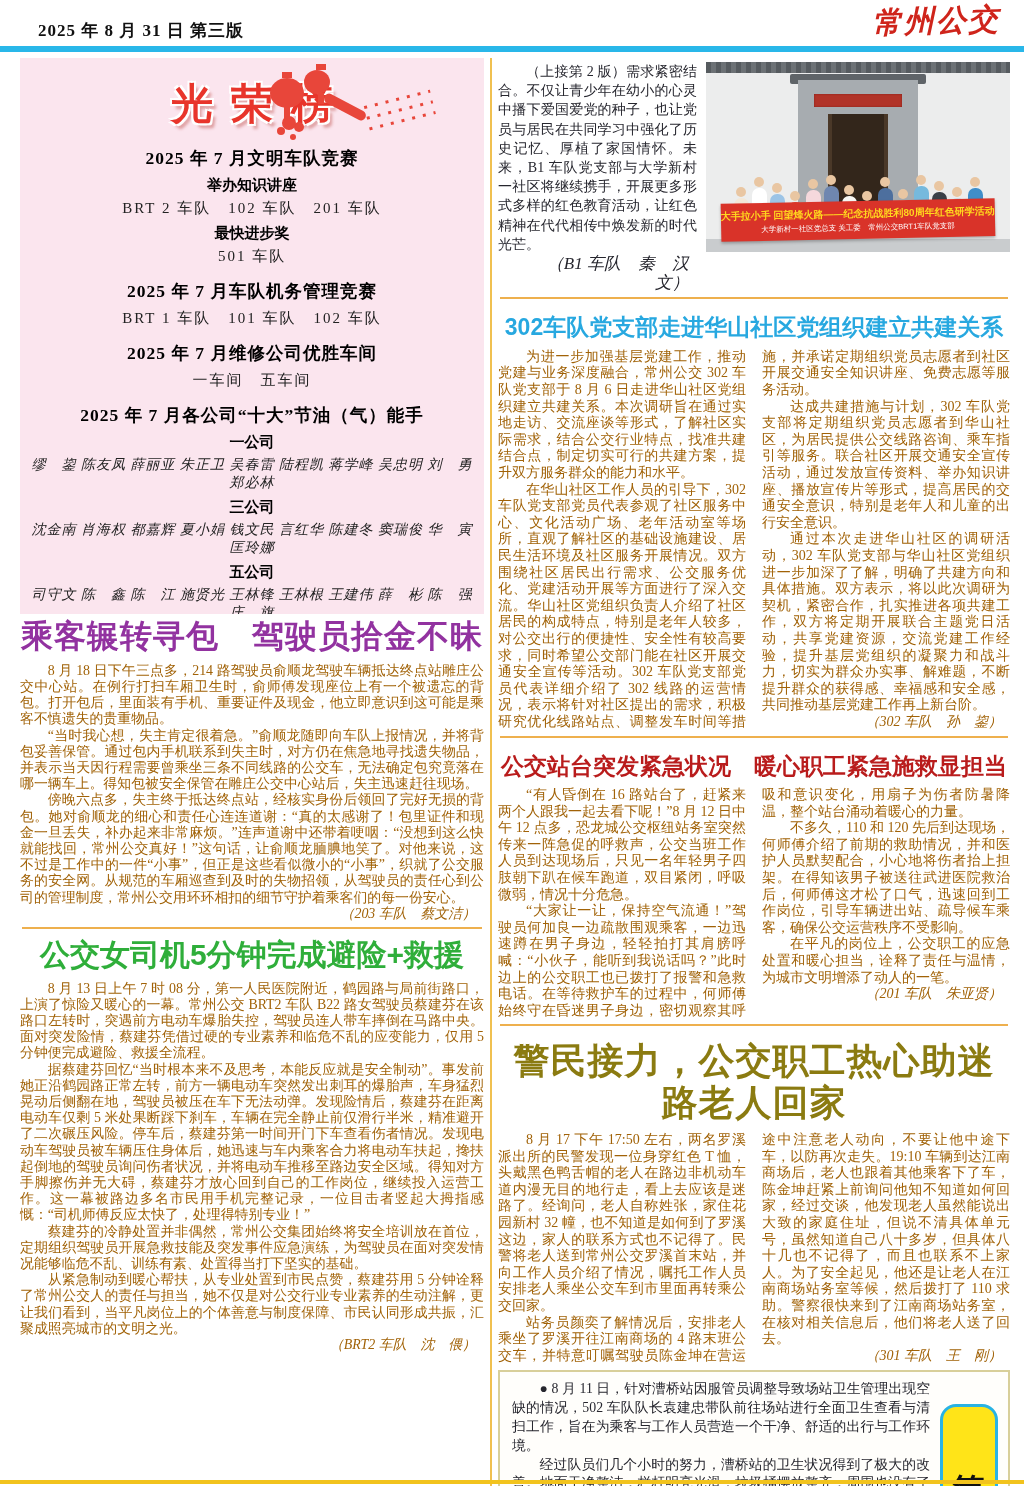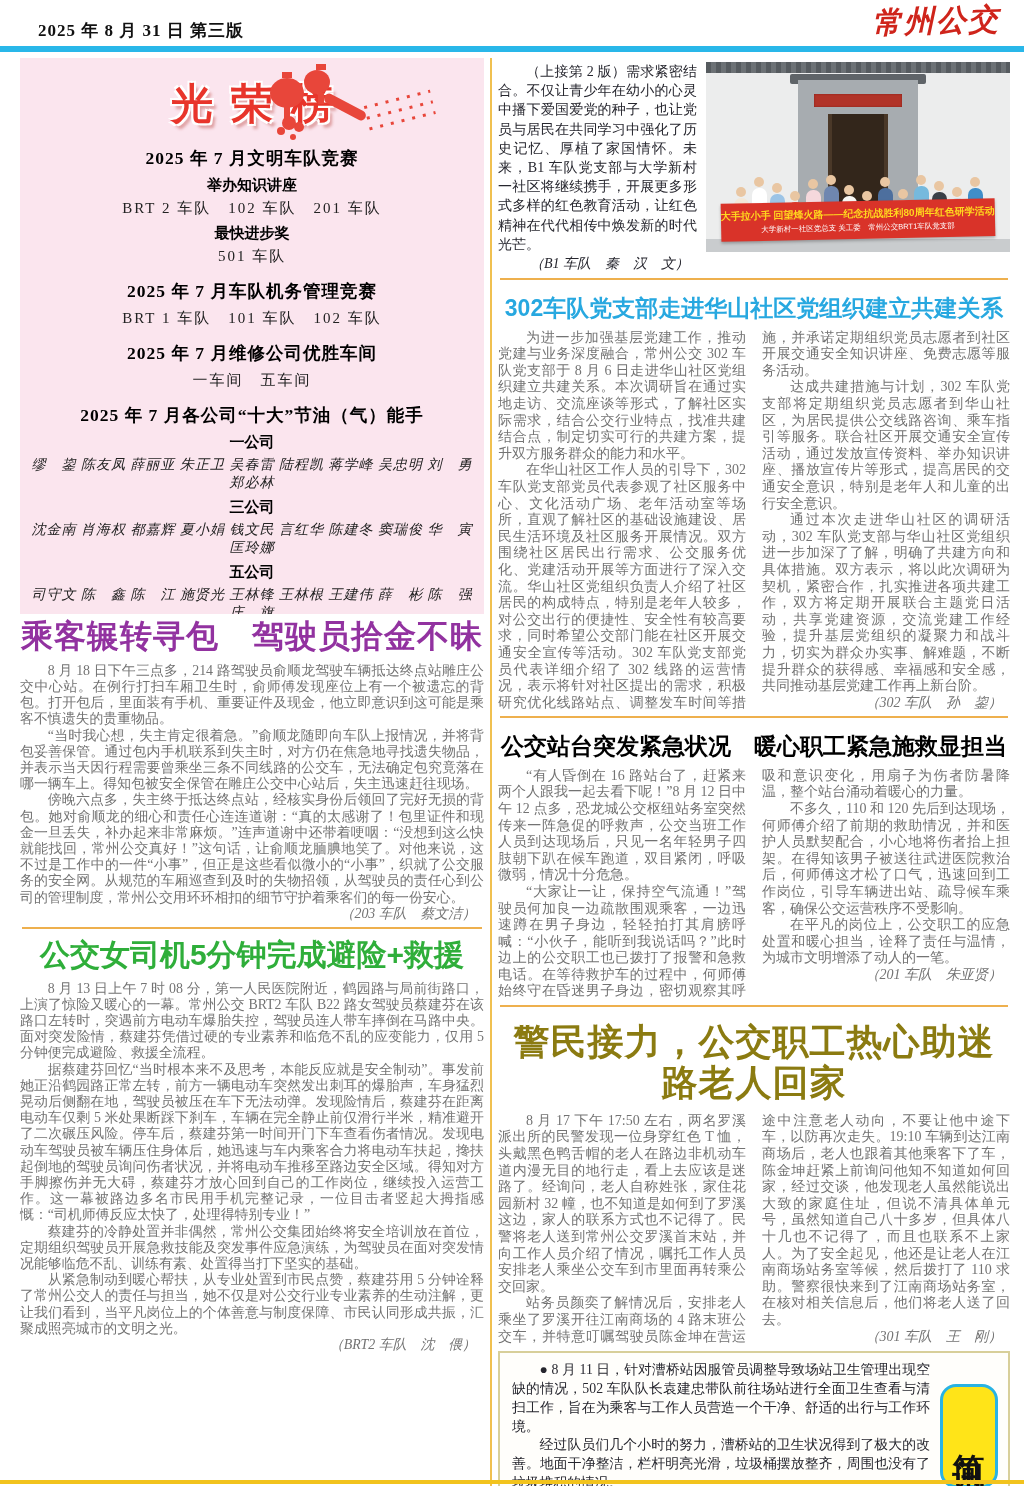--- a/index.html
+++ b/index.html
@@ -33,31 +33,31 @@
   .lant::after { content:""; position:absolute; bottom:-10px; left:14px; width:6px; height:11px; background:#e8463a; }
   .bloom { position:absolute; width:14px; height:14px; border-radius:50%; background:#e8463a; box-shadow:10px 4px 0 -2px #e8463a, -8px 8px 0 -3px #e8463a, 4px 14px 0 -4px #e8463a; }
   .ribbon { position:absolute; width:46px; height:10px; background:#e8463a; border-radius:6px; }
   .dots { position:absolute; width:72px; height:34px; background-image:radial-gradient(#e8463a 1.6px, transparent 1.8px); background-size:11px 11px; }
   
   .art { padding:4px 0 0 0; }
   .t-big { font-family:"Liberation Sans", sans-serif; font-weight:900; text-align:center; line-height:1.15; margin:0 0 8px 0; }
   .t-purple { color:#9232a0; font-size:32px; letter-spacing:1px; }
   .t-green  { color:#2fae3a; font-size:30px; letter-spacing:0px; }
   .t-cyan   { color:#27a8e0; font-size:23px; letter-spacing:0px; margin:6px 0 8px 0;}
-  .t-orange { color:#000000; font-size:23px; letter-spacing:0px; margin:6px 0 8px 0;}
+  .t-orange { color:#b91c1c; font-size:23px; letter-spacing:0px; margin:6px 0 8px 0;}
   .t-olive  { color:#8b7b11; font-size:36px; font-family:"Liberation Serif", serif; font-weight:900; letter-spacing:1px; margin:6px 0 8px 0;}
-  .body-l p, .body-r p { font-size:14px; line-height:16.6px; text-align:justify; text-indent:2em; color:#737373;font-family:Liberation Serif, serif; }
+  .body-l p, .body-r p { font-size:14px; line-height:16.6px; text-align:justify; text-indent:2em; color:#a16207;font-family:Liberation Serif, serif; }
   .body-l p { font-size:13.9px; line-height:16.2px; }
   .byline { text-indent:0 !important; text-align:right !important; font-style:italic; padding-right:8px; }
   .twocol { column-count:2; column-gap:16px; }
   
   .cont-sec { display:flex; gap:9px; padding-top:4px;justify-content:space-between; }
   .cont-text { flex:1; }
   .cont-text p { font-size:14px; line-height:19.2px; text-align:justify; text-indent:2em; }
-  .cont-text .byline { font-size:14px; }
+  .cont-text .byline { font-size:17px; }
   .photo { width:304px; height:190px; position:relative; background:linear-gradient(#ececе8, #e7e7e2); background-color:#e9e9e4; overflow:hidden; flex:none; }
   .roof-top { position:absolute; top:0; left:0; right:0; height:11px; background:repeating-linear-gradient(90deg,#565b5f 0 5px,#6c7175 5px 10px); }
   .wall { position:absolute; inset:11px 0 0 0; background:#eceded; }
   .door-block { position:absolute; top:18px; left:92px; width:120px; height:132px; background:#a7acb0; }
   .door-eave { position:absolute; top:12px; left:84px; width:136px; height:10px; background:#5f6468; border-radius:2px; }
   .plaque { position:absolute; top:32px; left:108px; width:88px; height:13px; background:#b13328; box-shadow:inset 0 0 2px #7d1f17; }
   .door { position:absolute; top:52px; left:122px; width:60px; height:98px; background:#33261b; border-left:4px solid #4a3828; border-right:4px solid #4a3828; }
   .ground { position:absolute; bottom:0; left:0; right:0; height:13px; background:#c9ccce; }
   .crowd { position:absolute; bottom:16px; left:0; right:0; display:flex; justify-content:center; align-items:flex-end; z-index:1; }
   .fig { width:15px; height:44px; border-radius:7px 7px 2px 2px; margin:0 1.5px; position:relative; background:#ddd; }

